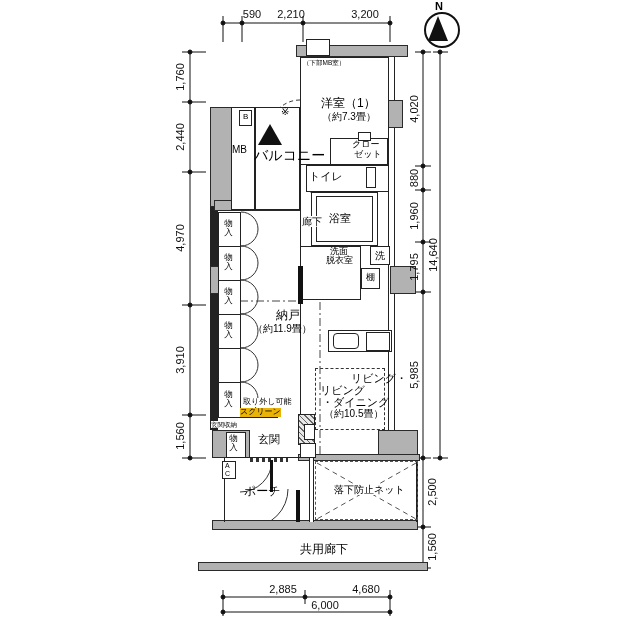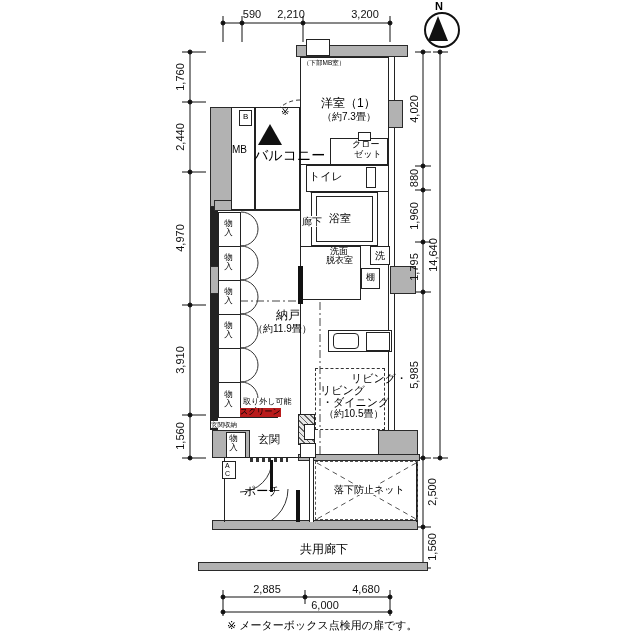--- a/index.html
+++ b/index.html
@@ -200,41 +200,40 @@
   <div class="vtxt" style="left:223px;top:219px;">物入</div>
   <div class="vtxt" style="left:223px;top:253px;">物入</div>
   <div class="vtxt" style="left:223px;top:287px;">物入</div>
   <div class="vtxt" style="left:223px;top:321px;">物入</div>
   <div class="vtxt" style="left:223px;top:390px;">物入</div>
   <div class="vtxt" style="left:228px;top:434px;">物入</div>
 
   <div class="lbl f6" style="left:303px;top:59px;">（下部MB室）</div>
   <div class="lbl f10" style="left:281px;top:106px;">※</div>
   <div class="lbl f8" style="left:243px;top:398px;background:#fff;">取り外し可能</div>
-  <div class="lbl f8" style="left:240px;top:408px;background:#b91c1c;">スクリーン</div>
+  <div class="lbl f8" style="left:240px;top:408px;background:#eab308;">スクリーン</div>
   <div class="line" style="left:240px;top:417px;width:38px;height:1px;"></div>
-  <div class="lbl f11" style="left:227px;top:619px;">※ メーターボックス点検用の扉です。</div>
 
   <div class="hdim" style="left:233px;top:14px;">590</div>
   <div class="hdim" style="left:272px;top:14px;text-align:center;">2,210</div>
   <div class="hdim" style="left:346px;top:14px;">3,200</div>
   <div class="vdim" style="left:180px;top:77px;">1,760</div>
   <div class="vdim" style="left:180px;top:137px;">2,440</div>
   <div class="vdim" style="left:180px;top:238px;">4,970</div>
   <div class="vdim" style="left:180px;top:360px;">3,910</div>
   <div class="vdim" style="left:180px;top:436px;">1,560</div>
   <div class="vdim" style="left:414px;top:109px;">4,020</div>
   <div class="vdim" style="left:414px;top:178px;">880</div>
   <div class="vdim" style="left:414px;top:216px;">1,960</div>
   <div class="vdim" style="left:414px;top:267px;">1,795</div>
   <div class="vdim" style="left:414px;top:375px;">5,985</div>
   <div class="vdim" style="left:433px;top:255px;">14,640</div>
   <div class="vdim" style="left:432px;top:492px;">2,500</div>
   <div class="vdim" style="left:432px;top:547px;">1,560</div>
-  <div class="hdim" style="left:248px;top:589px;">2,885</div>
+  <div class="hdim" style="left:264px;top:589px;">2,885</div>
   <div class="hdim" style="left:347px;top:589px;">4,680</div>
   <div class="hdim" style="left:306px;top:605px;">6,000</div>
 
   <div class="lbl f11" style="left:435px;top:0px;font-weight:bold;">N</div>
   <div class="compass" style="left:424px;top:12px;"></div>
   <div class="tri" style="left:428px;top:16px;border-left-width:10px;border-right-width:10px;border-bottom-width:25px;"></div>
 
 </div>
 
 </body></html>

